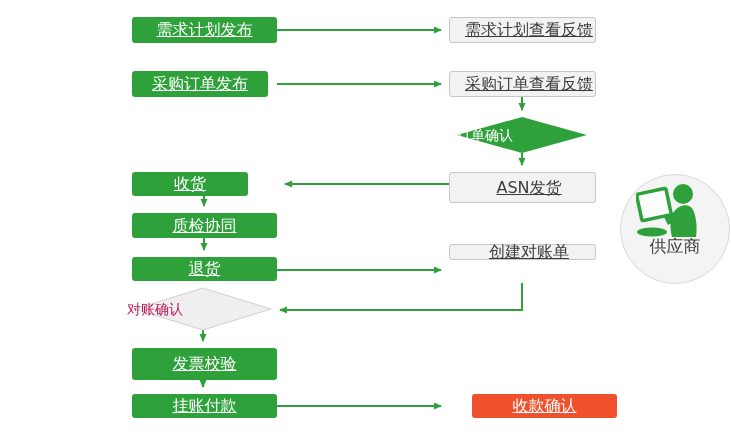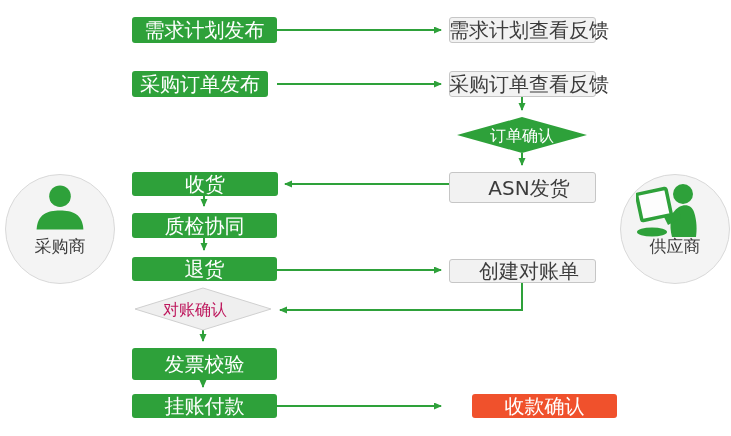--- a/index.html
+++ b/index.html
@@ -4,26 +4,26 @@
 <style>
   html,body { margin:0; padding:0; background:#fff; }
   .canvas {
     position:relative; width:731px; height:436px; background:#ffffff;
     font-family:"DejaVu Sans","Liberation Sans",sans-serif; overflow:hidden;
   }
   .layer { position:absolute; left:0; top:0; }
   .node {
     position:absolute; box-sizing:border-box;
     display:flex; align-items:center; justify-content:center;
-    font-size:20px; line-height:1; white-space:nowrap;
+    font-size:16px; line-height:1; white-space:nowrap;text-decoration:underline;
   }
   .gbox { background:#2ea13a; color:#ffffff; border-radius:3px; }
   .wbox { background:#f2f2f2; border:1px solid #c6c6c6; color:#3c3c3c; border-radius:3px;padding-left:13px; }
   .rbox { background:#f0512c; color:#ffffff; border-radius:3px;margin-left:23px; }
-  .dlabel { position:absolute; text-align:center; font-size:16px; line-height:17px; }
+  .dlabel { position:absolute; font-size:14px; line-height:17px; }
   .actor {
     position:absolute; width:110px; height:110px; border-radius:50%;
     background:#f4f4f4; border:1px solid #d9d9d9; box-sizing:border-box;
   }
   .actor-label {
     position:absolute; left:0; width:100%; top:60px; text-align:center;
     font-size:17px; color:#3c3c3c;
   }
   .avatar { position:absolute; }
 </style>
@@ -51,41 +51,34 @@
       <line x1="203" y1="330" x2="203" y2="341" marker-end="url(#ah)"></line>
       <line x1="203" y1="372" x2="203" y2="387" marker-end="url(#ah)"></line>
       <line x1="277" y1="406" x2="441" y2="406" marker-end="url(#ah)"></line>
     </g>
     <polygon points="522,117 587,135 522,153 457,135" fill="#2ea13a"></polygon>
     <polygon points="203,288 271,309 203,330 135,309" fill="#efefef" stroke="#d0d0d0" stroke-width="1"></polygon>
   </svg>
 
   <div class="node gbox" style="left:132px;top:17px;width:145px;height:26px">需求计划发布</div>
   <div class="node gbox" style="left:132px;top:71px;width:136px;height:26px">采购订单发布</div>
-  <div class="node gbox" style="left:132px;top:172px;width:146px;height:24px">收货</div>
+  <div class="node gbox" style="left:132px;top:172px;width:116px;height:24px">收货</div>
   <div class="node gbox" style="left:132px;top:257px;width:145px;height:24px">退货</div>
   <div class="node gbox" style="left:132px;top:213px;width:145px;height:25px">质检协同</div>
   <div class="dlabel" style="left:127px;top:301px;width:136px;color:#be185d">对账确认</div>
   <div class="node gbox" style="left:132px;top:348px;width:145px;height:32px">发票校验</div>
   <div class="node gbox" style="left:132px;top:394px;width:145px;height:24px">挂账付款</div>
 
   <div class="node wbox" style="left:449px;top:17px;width:147px;height:26px">需求计划查看反馈</div>
   <div class="node wbox" style="left:449px;top:71px;width:147px;height:26px">采购订单查看反馈</div>
   <div class="dlabel" style="left:457px;top:127px;width:130px;color:#ffffff">订单确认</div>
   <div class="node wbox" style="left:449px;top:172px;width:147px;height:31px">ASN发货</div>
-  <div class="node wbox" style="left:449px;top:259px;width:147px;height:24px">创建对账单</div>
+  <div class="node wbox" style="left:449px;top:244px;width:147px;height:16px">创建对账单</div>
   <div class="node rbox" style="left:449px;top:394px;width:145px;height:24px">收款确认</div>
 
-  <div class="actor" style="left:5px;top:174px">
-    <svg class="avatar" style="left:27px;top:9px" width="54" height="46" viewBox="0 0 60 50">
-      <circle cx="30" cy="13" r="12" fill="#2ea13a"></circle>
-      <path d="M4 50 C5 33 16 29 30 29 C44 29 55 33 56 50 Z" fill="#2ea13a"></path>
-    </svg>
-    <div class="actor-label">采购商</div>
-  </div>
 
   <div class="actor" style="left:620px;top:174px">
     <svg class="avatar" style="left:15px;top:8px" width="70" height="54" viewBox="0 0 70 54">
       <circle cx="47" cy="11" r="10" fill="#2ea13a"></circle>
       <path d="M36 54 C33 42 34 29 43 24 C50 20 56 23 58 29 C61 38 61 47 60 54 Z" fill="#2ea13a"></path>
       <path d="M43 27 L28 34 L32 42 L45 35 Z" fill="#2ea13a"></path>
       <g transform="rotate(-12 18 22)">
         <rect x="3" y="8" width="30" height="27" rx="1.5" fill="#fdfdfd" stroke="#2ea13a" stroke-width="3.5"></rect>
       </g>
       <ellipse cx="16" cy="49" rx="15" ry="4.5" fill="#2ea13a"></ellipse>

